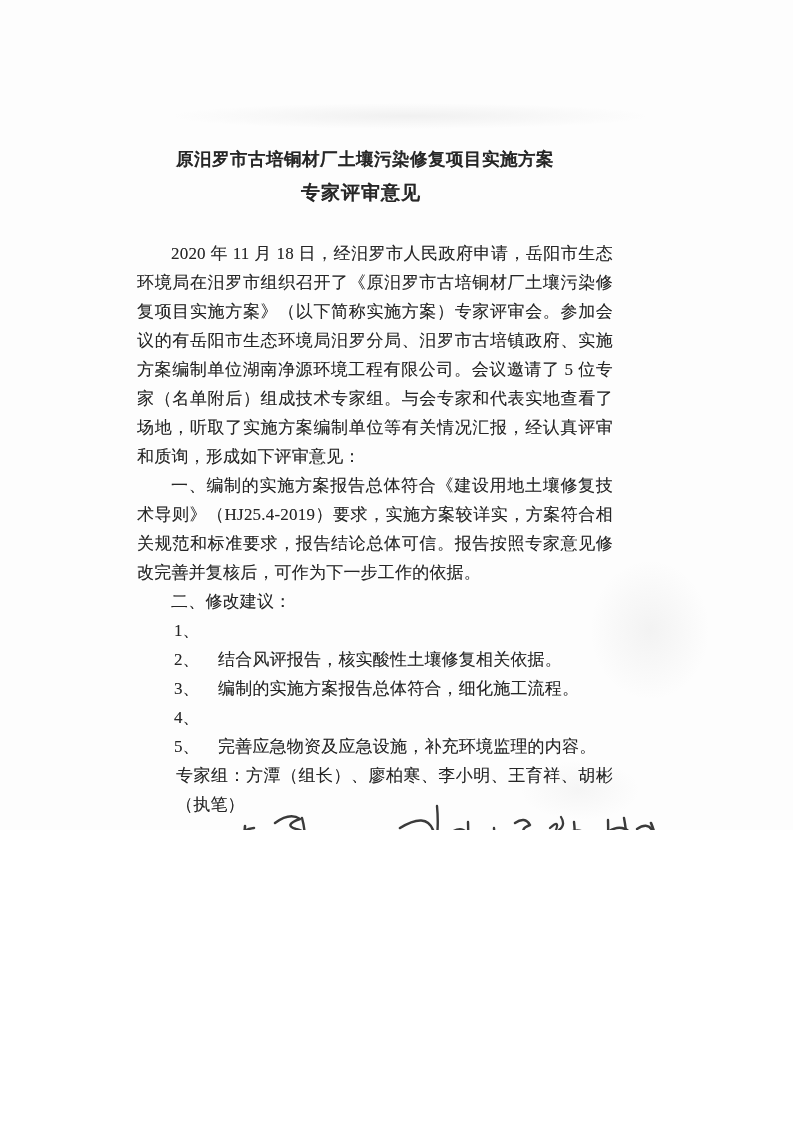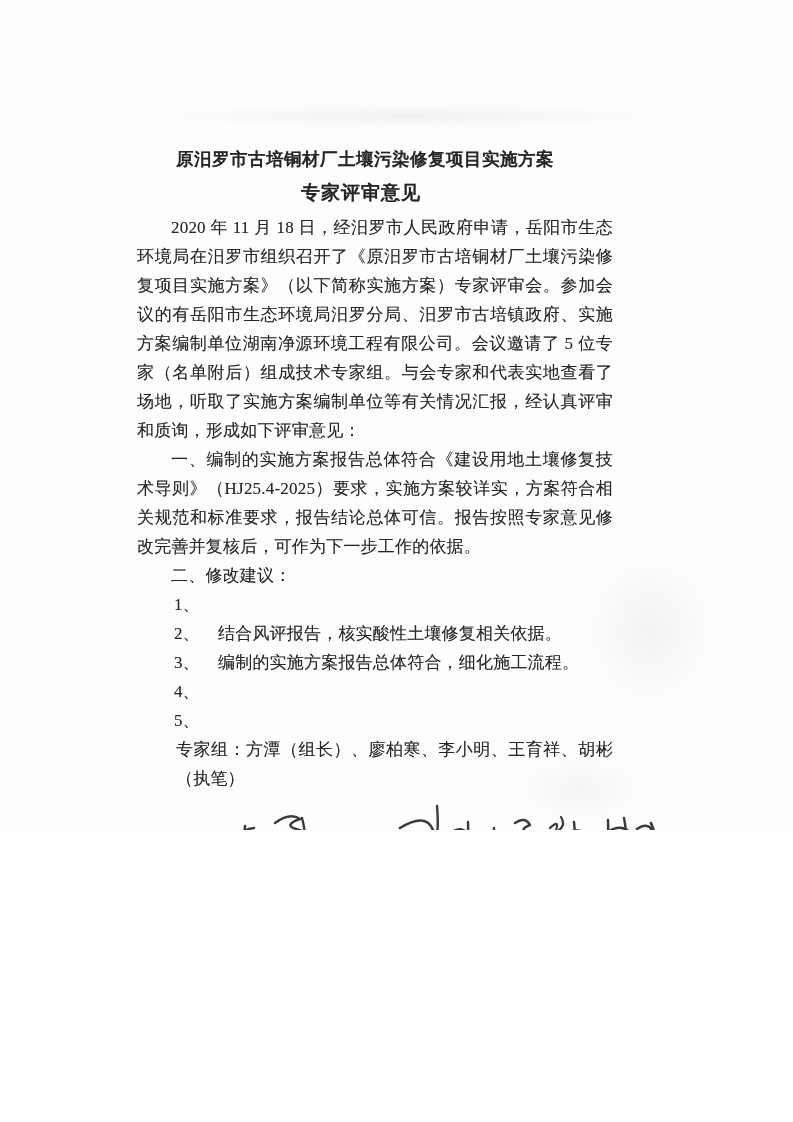--- a/index.html
+++ b/index.html
@@ -56,21 +56,21 @@
     text-shadow: 0 0 0.5px rgba(0,0,0,0.35);
   }
   .body-text p {
     margin: 0;
     font-size: 17px;
     line-height: 29px;
     text-align: justify;
     letter-spacing: 0.2px;
     text-shadow: 0 0 0.4px rgba(0,0,0,0.3);
   }
-  .body-text { margin-top: 3px; }
+  .body-text { margin-top: 29px; }
   .indent { text-indent: 2em; }
 
   .num-item {
     display: flex;
     font-size: 17px;
     line-height: 29px;
     text-shadow: 0 0 0.4px rgba(0,0,0,0.3);
   }
   .num-item .num {
     flex: 0 0 44px;
@@ -112,39 +112,40 @@
   <div class="smudge s1"></div>
   <div class="smudge s2"></div>
   <div class="smudge s3"></div>
 
   <div class="content">
     <h1 class="doc-title">原汨罗市古培铜材厂土壤污染修复项目实施方案</h1>
     <h2 class="doc-subtitle">专家评审意见</h2>
 
     <div class="body-text">
       <p class="indent">2020 年 11 月 18 日，经汨罗市人民政府申请，岳阳市生态环境局在汨罗市组织召开了《原汨罗市古培铜材厂土壤污染修复项目实施方案》（以下简称实施方案）专家评审会。参加会议的有岳阳市生态环境局汨罗分局、汨罗市古培镇政府、实施方案编制单位湖南净源环境工程有限公司。会议邀请了 5 位专家（名单附后）组成技术专家组。与会专家和代表实地查看了场地，听取了实施方案编制单位等有关情况汇报，经认真评审和质询，形成如下评审意见：</p>
-      <p class="indent">一、编制的实施方案报告总体符合《建设用地土壤修复技术导则》（HJ25.4-2025）要求，实施方案较详实，方案符合相关规范和标准要求，报告结论总体可信。报告按照专家意见修改完善并复核后，可作为下一步工作的依据。</p>
+      <p class="indent">一、编制的实施方案报告总体符合《建设用地土壤修复技术导则》（HJ25.4-2019）要求，实施方案较详实，方案符合相关规范和标准要求，报告结论总体可信。报告按照专家意见修改完善并复核后，可作为下一步工作的依据。</p>
       <p class="indent">二、修改建议：</p>
 
       <div class="num-item">
         <span class="num">1、</span>
       </div>
       <div class="num-item">
         <span class="num">2、</span>
         <span class="txt">结合风评报告，核实酸性土壤修复相关依据。</span>
       </div>
       <div class="num-item">
         <span class="num">3、</span>
         <span class="txt">编制的实施方案报告总体符合，细化施工流程。</span>
       </div>
       <div class="num-item">
         <span class="num">4、</span>
       </div>
       <div class="num-item">
         <span class="num">5、</span>
+        <span class="txt">完善应急物资及应急设施，补充环境监理的内容。</span>
       </div>
 
       <p class="expert-line">专家组：方潭（组长）、廖柏寒、李小明、王育祥、胡彬（执笔）</p>
     </div>
   </div>
 
   <div class="signatures">
     <svg width="475" height="135" viewBox="0 0 475 135" xmlns="http://www.w3.org/2000/svg">
 
       <g>

